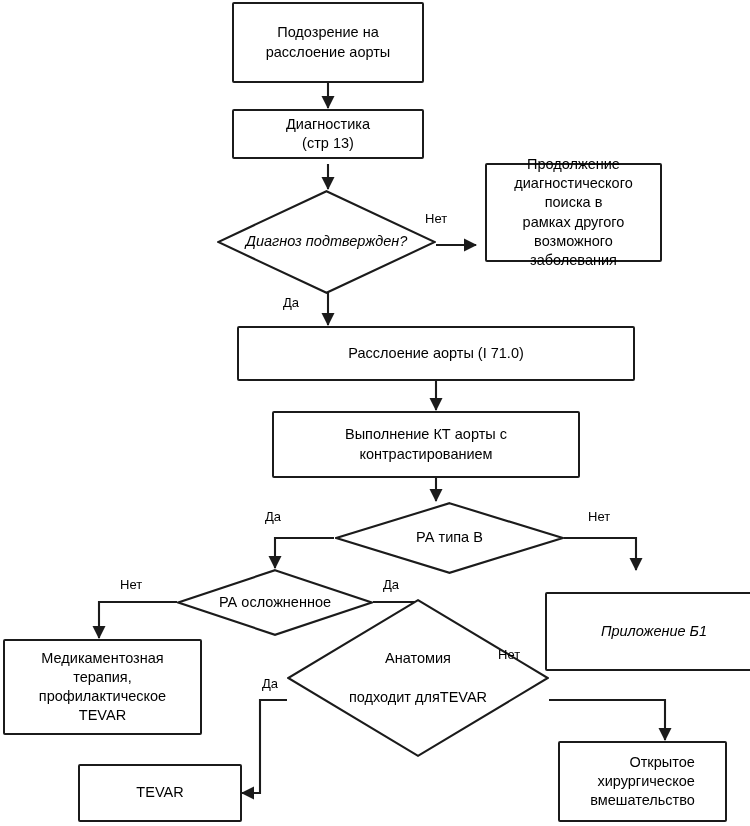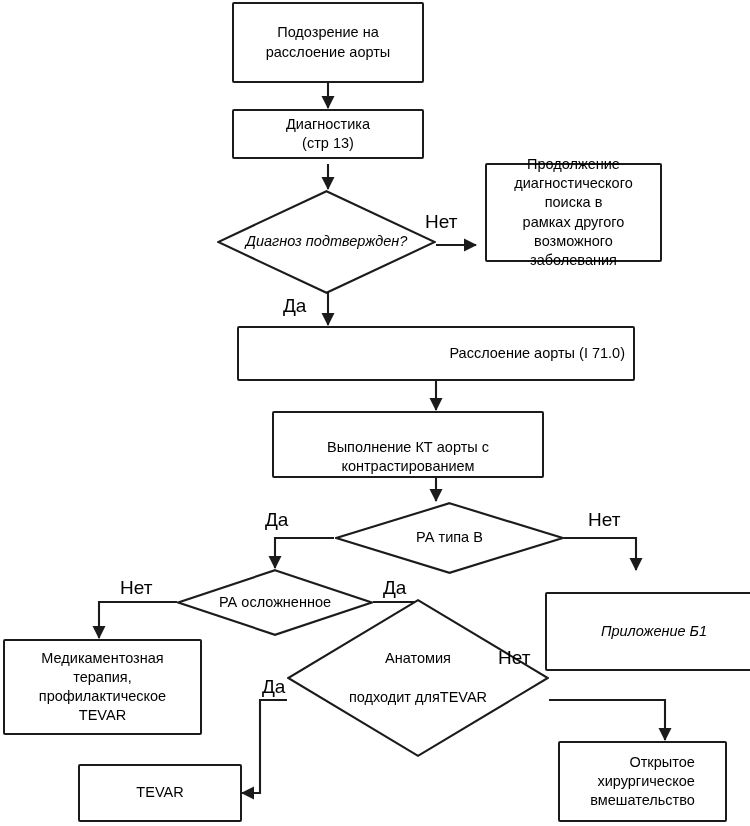--- a/index.html
+++ b/index.html
@@ -56,21 +56,21 @@
   }
   .node.diamond .txt {
     position: relative;
     z-index: 2;
     white-space: pre-line;
     padding: 0 6px;
   }
   .edge-label {
     position: absolute;
     color: #000000;
-    font-size: 19px;
+    font-size: 13px;
     line-height: 1;
     white-space: nowrap;
   }
 </style>
 </head>
 <body>
 
 <div id="canvas">
 
   <svg id="edges" viewBox="0 0 750 826" width="750" height="826">
@@ -126,25 +126,25 @@
 
   <div class="node box" style="left:478px; top:163px; width:177px; height:99px;margin-left:7px;">
     <span class="txt">Продолжение
 диагностического
 поиска в
 рамках другого
 возможного
 заболевания</span>
   </div>
 
-  <div class="node box" style="left:237px; top:326px; width:398px; height:55px;justify-content:flex-end;">
+  <div class="node box" style="left:237px; top:326px; width:398px; height:55px;">
     <span class="txt">Расслоение аорты (I 71.0)</span>
   </div>
 
-  <div class="node box" style="left:272px; top:411px; width:272px; height:67px;align-items:flex-end;">
+  <div class="node box" style="left:272px; top:411px; width:308px; height:67px;">
     <span class="txt">Выполнение КТ аорты с
 контрастированием</span>
   </div>
 
   <div class="node diamond" style="left:335px; top:502px; width:229px; height:72px;">
     <svg class="dshape" viewBox="0 0 229 72" preserveAspectRatio="none">
       <polygon points="114.5,1.2 227.8,36 114.5,70.8 1.2,36" fill="#ffffff" stroke="#1b1b1b" stroke-width="2.1" vector-effect="non-scaling-stroke"></polygon>
     </svg>
     <span class="txt">РА типа В</span>
   </div>

